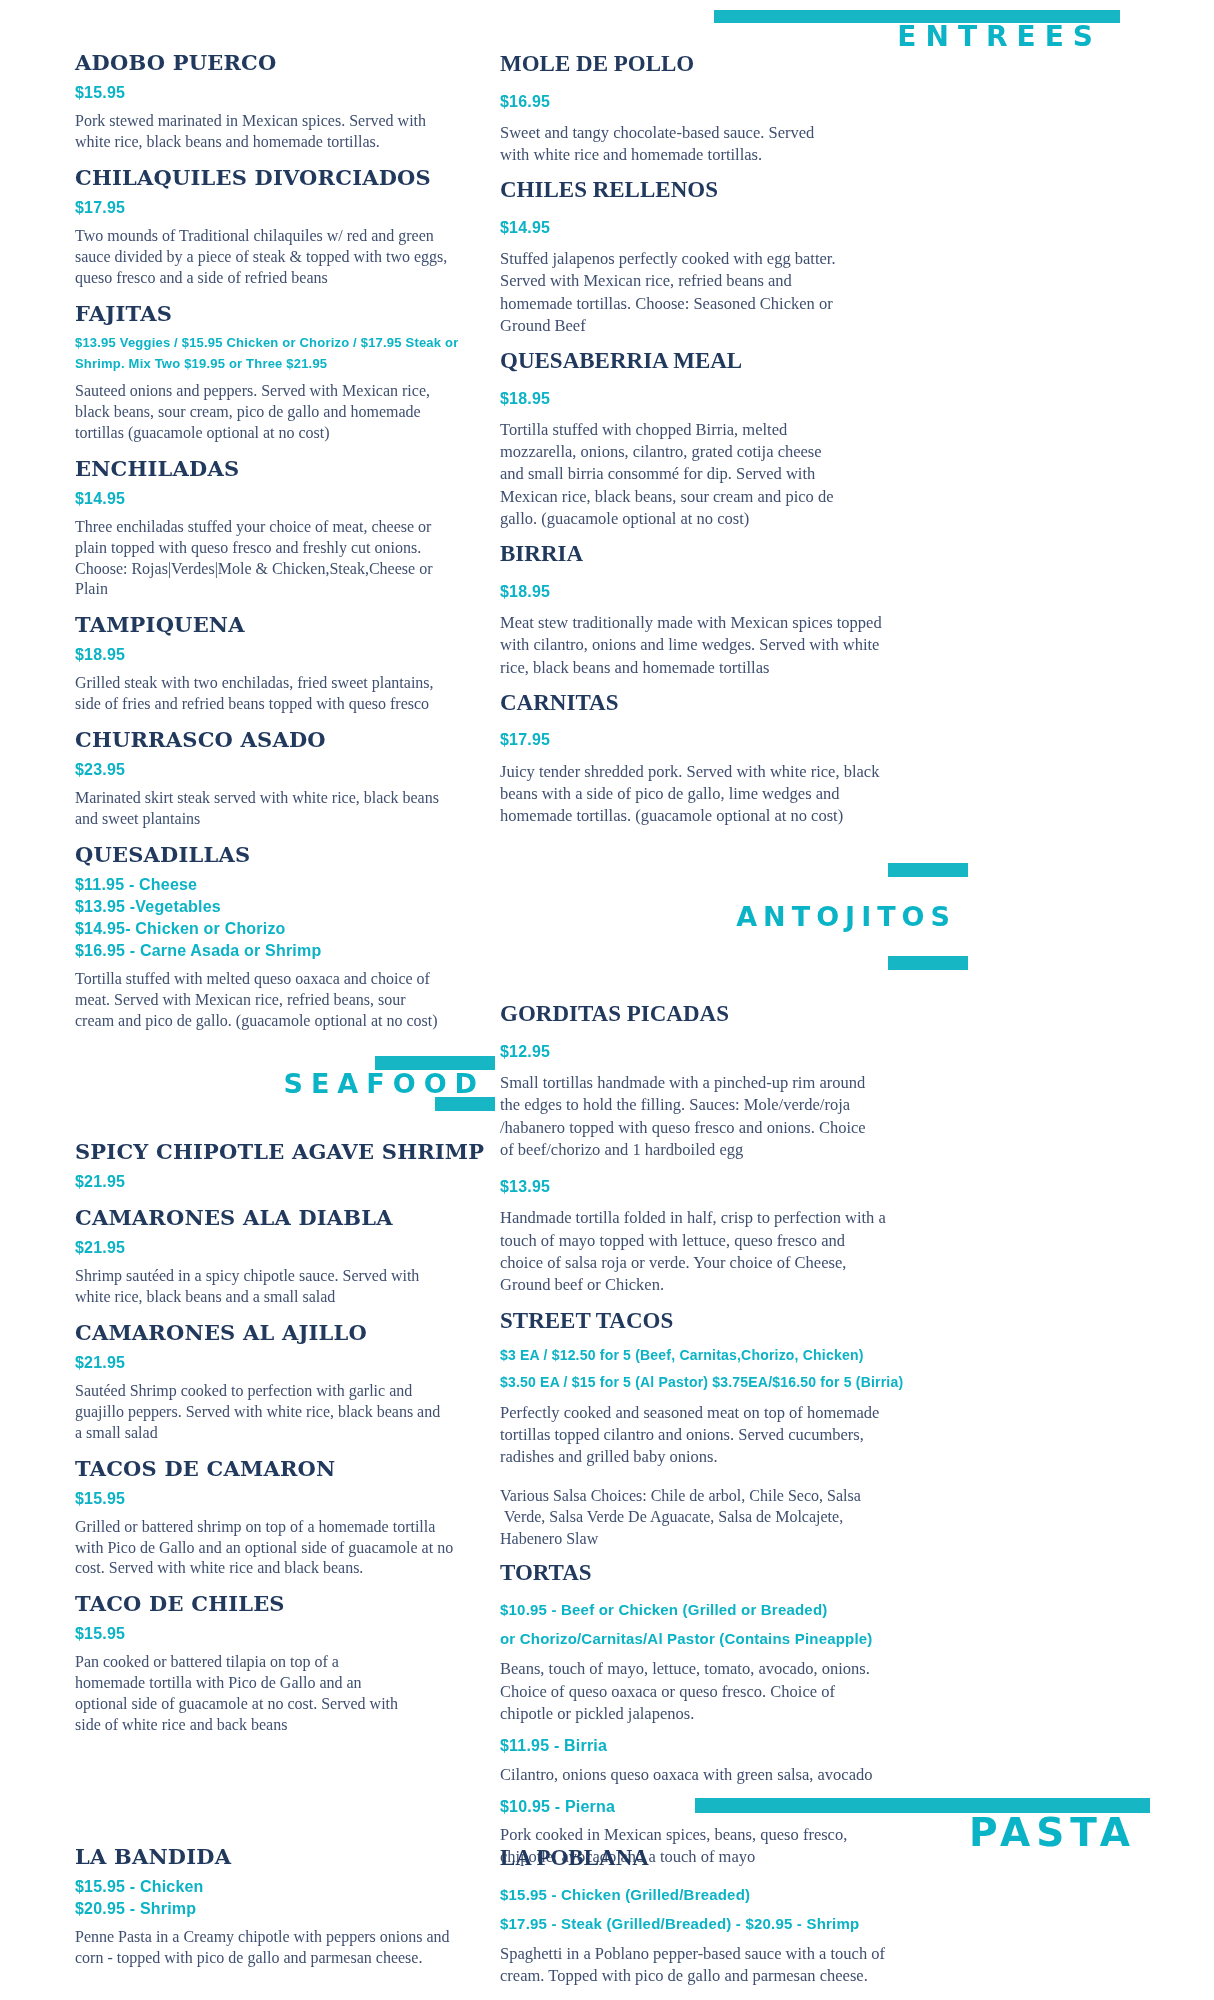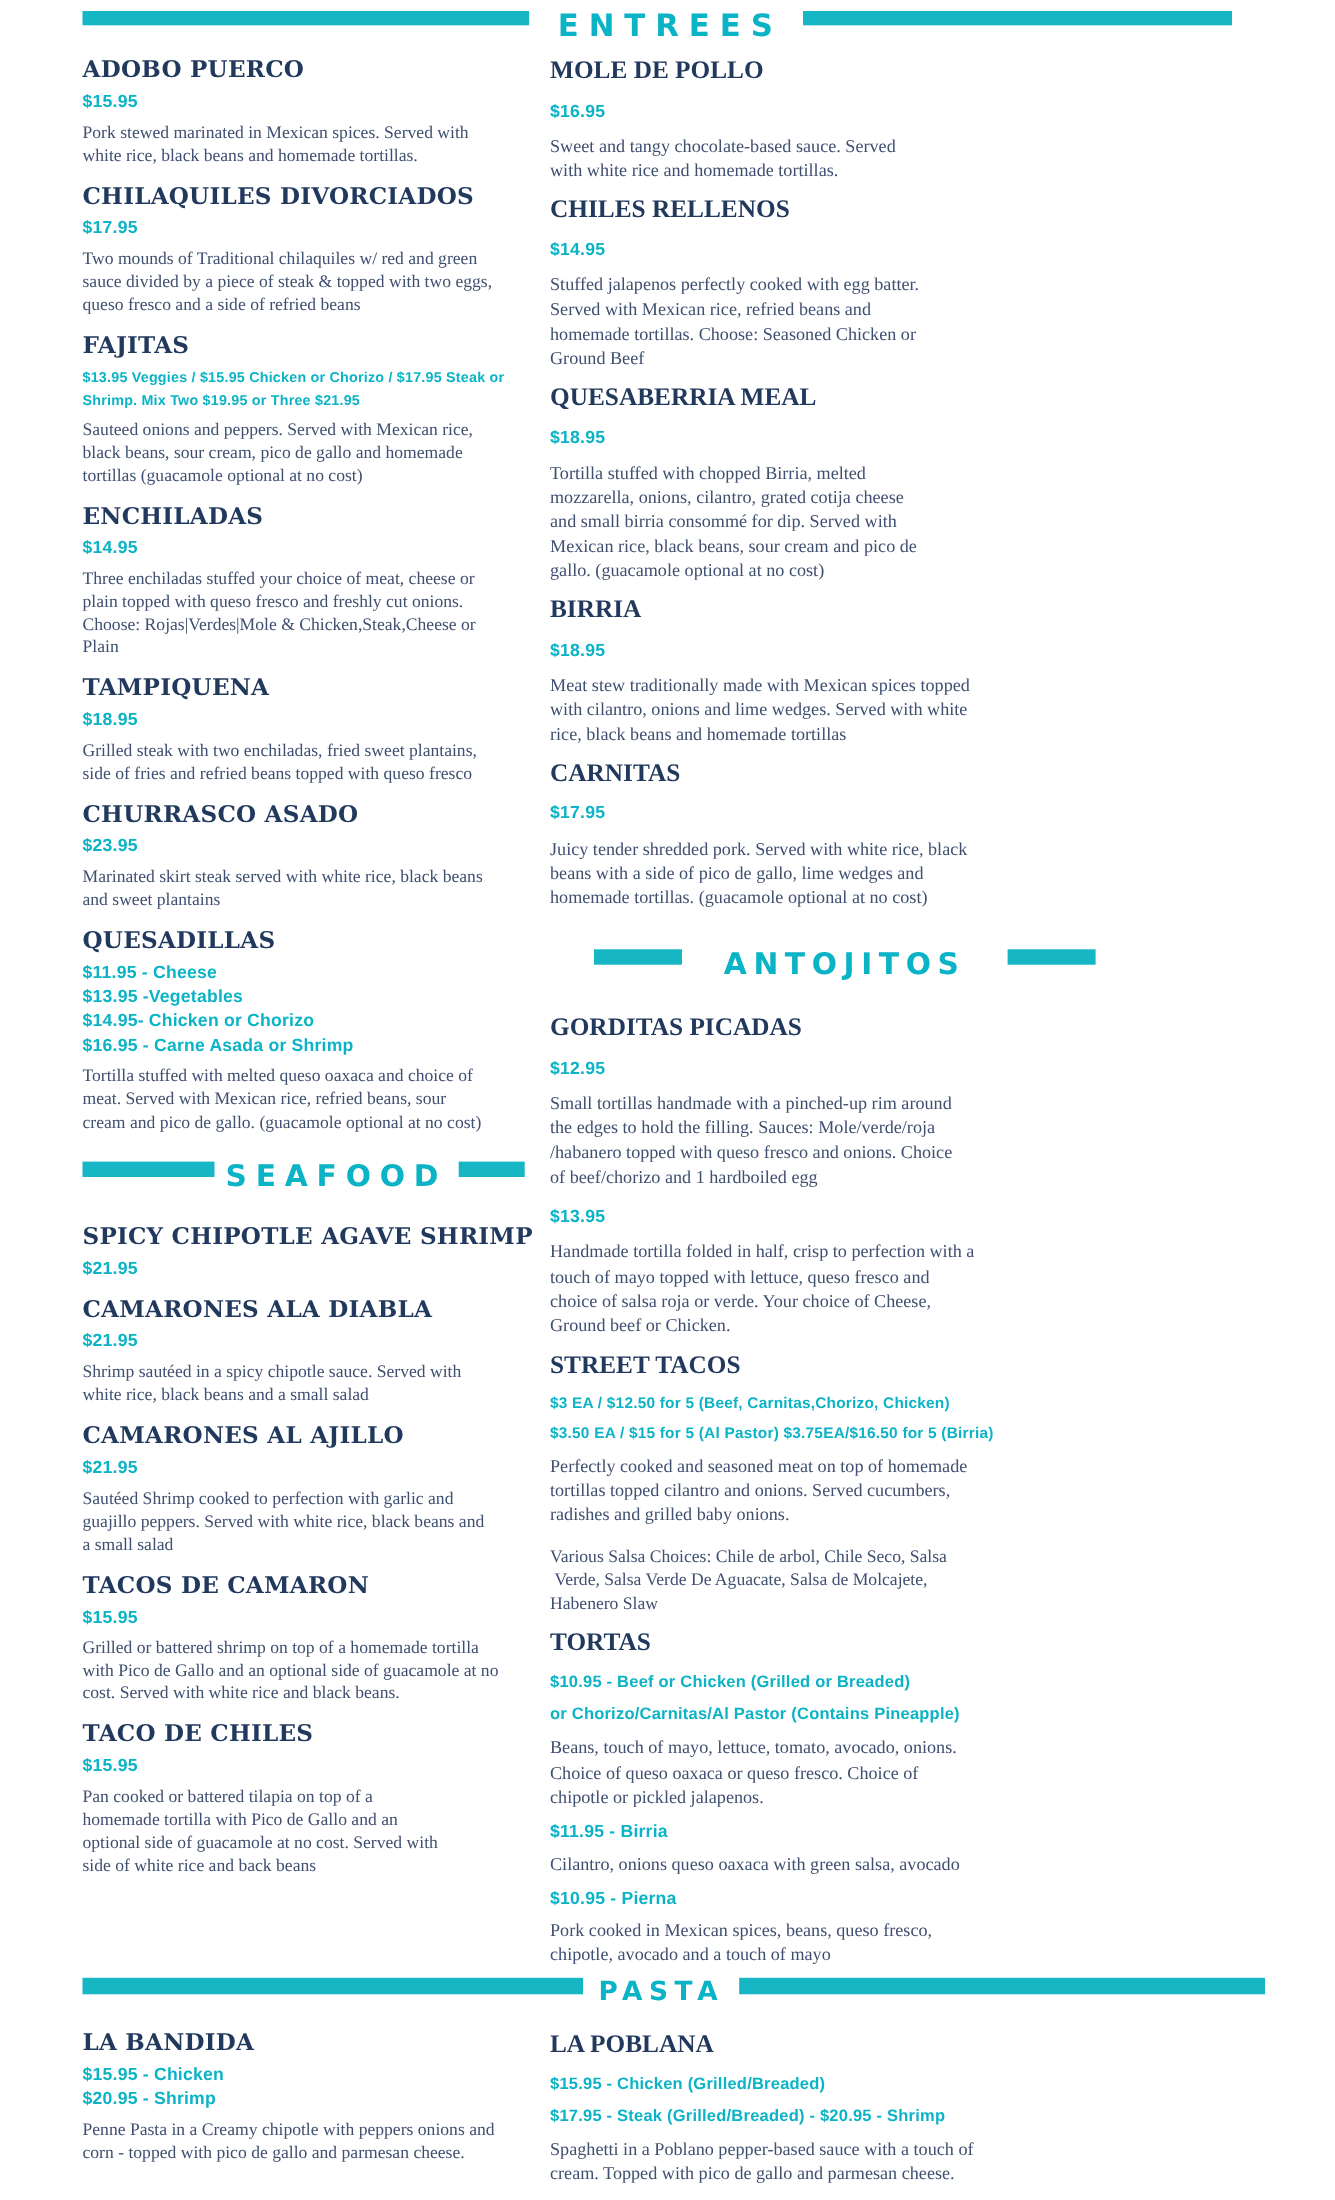--- a/index.html
+++ b/index.html
@@ -13,21 +13,21 @@
   html,body{margin:0;padding:0;}
   body{
     width:1214px;height:2000px;overflow:hidden;
     background:var(--page_bg);
     font-family:"Liberation Serif",serif;
     color:var(--body);
   }
   .page{position:relative;width:1214px;height:2000px;}
 
   
-  .section-header{display:flex;align-items:flex-start;}
+  .section-header{display:flex;align-items:flex-end;flex-direction:column;}
   .bar{height:13px;background:var(--accent_bar);flex:none;}
   .section-title{
     margin:0;font-family:"DejaVu Sans","Liberation Sans",sans-serif;
     font-weight:bold;color:var(--accent_text);
     line-height:1;white-space:nowrap;flex:none;
   }
 
   #entrees-header{margin:10px 94px 0 75px;height:34px;}
   #entrees-header .bar-l{width:406px;}
   #entrees-header .bar-r{flex:1;}
@@ -42,21 +42,21 @@
   #antojitos-header{margin:36px 0 30px 40px;gap:26px;}
   #antojitos-header .bar{height:14px;}
   #antojitos-header .bar-l{width:80px;}
   #antojitos-header .bar-r{width:80px;}
   #antojitos-header .section-title{font-size:27px;letter-spacing:6px;margin:0 12px;}
 
   #pasta-header{margin:0 64px 0 75px;height:30px;}
   #pasta-header .bar{height:15px;}
   #pasta-header .bar-l{width:455px;}
   #pasta-header .bar-r{flex:1;}
-  #pasta-header .section-title{font-size:24px;letter-spacing:6px;margin:0 14px;}
+  #pasta-header .section-title{font-size:39px;letter-spacing:6px;margin:0 14px;}
 
   
   .columns{display:flex;align-items:flex-start;padding-left:75px;}
   #main-columns{height:1754px;}
   .col{flex:none;padding-top:6px;}
   .col-left{width:420px;}
   .col-right{width:468px;margin-left:5px;}
   .pasta-row{margin-top:10px;}
 
   

